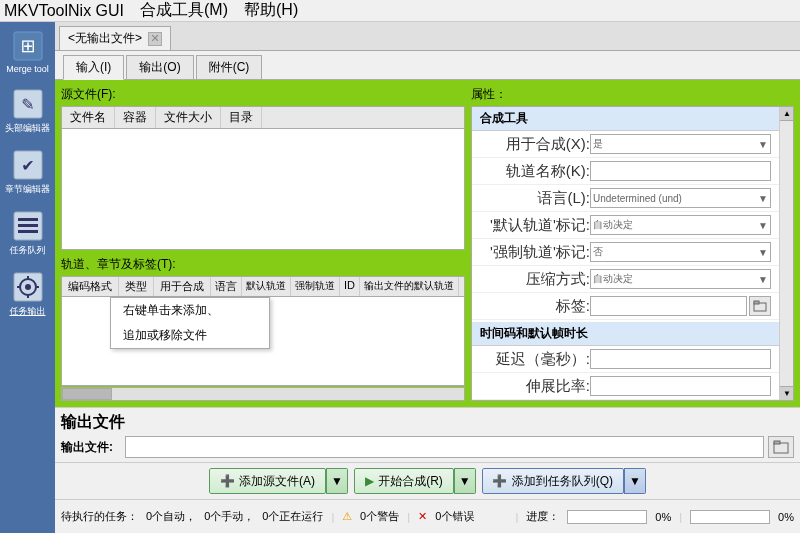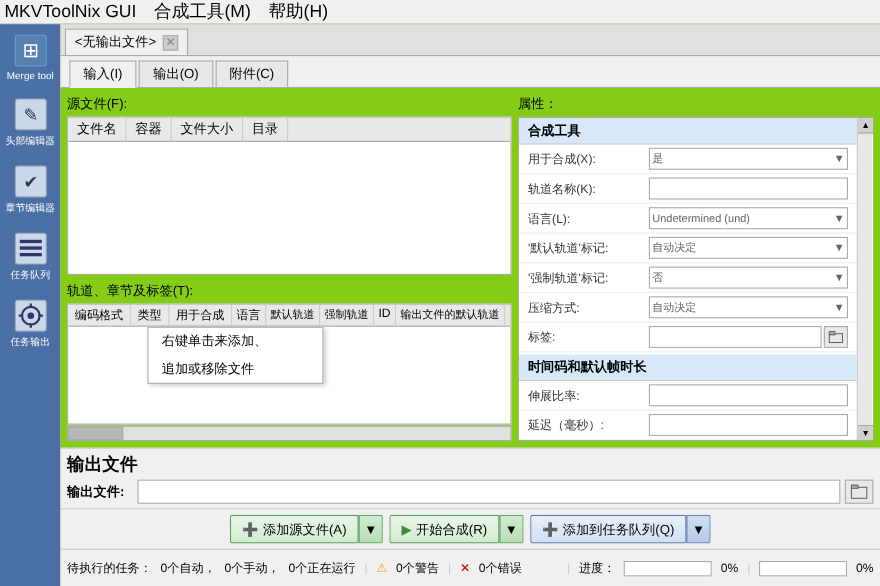--- a/index.html
+++ b/index.html
@@ -39,31 +39,31 @@
     .section-label { font-size: 12px; margin-bottom: 3px; }
     .file-table { border: 1px solid #aaa; background: white; flex: 1; min-height: 120px; max-height: 170px; overflow: auto; }
     .file-table-header { display: flex; background: #e8e8e8; border-bottom: 1px solid #aaa; }
     .file-table-header span { padding: 2px 8px; font-size: 12px; border-right: 1px solid #ccc; }
 
     .tracks-section { margin-top: 6px; }
     .tracks-label { font-size: 12px; margin-bottom: 3px; }
     .tracks-table { border: 1px solid #aaa; background: white; min-height: 100px; overflow: auto; position: relative; }
     .tracks-table-header { display: flex; background: #e8e8e8; border-bottom: 1px solid #aaa; }
     .tracks-table-header span { padding: 2px 6px; font-size: 11px; border-right: 1px solid #ccc; white-space: nowrap; }
-    .context-menu { position: absolute; top: 20px; left: 72px; background: white; border: 1px solid #aaa; box-shadow: 2px 2px 4px rgba(0,0,0,0.2); z-index: 10; width: 160px; }
+    .context-menu { position: absolute; top: 20px; left: 48px; background: white; border: 1px solid #aaa; box-shadow: 2px 2px 4px rgba(0,0,0,0.2); z-index: 10; width: 160px; }
     .context-menu-item { padding: 4px 12px; font-size: 12px; cursor: pointer; }
 
     
     .right-panel { flex: 1; display: flex; flex-direction: column; }
     .props-label { font-size: 12px; margin-bottom: 3px; }
     .props-area { flex: 1; border: 1px solid #aaa; background: white; overflow-y: auto; position: relative; }
 
     .props-section-title { background: #d8e8f8; padding: 3px 8px; font-size: 12px; font-weight: bold; border-bottom: 1px solid #ccc; }
     .props-row { display: flex; align-items: center; padding: 3px 8px; border-bottom: 1px solid #eee; min-height: 24px; }
-    .props-row-label { width: 110px; font-size: 11px; color: #333; flex-shrink: 0; }
+    .props-row-label { width: 110px; font-size: 15px; color: #333; flex-shrink: 0; text-align: right; }
     .props-row-value { flex: 1; }
     .props-select { width: 100%; border: 1px solid #aaa; background: white; font-size: 11px; padding: 1px 2px; display: flex; align-items: center; justify-content: space-between; height: 20px; cursor: pointer; }
     .props-select span { font-size: 10px; color: #666; }
     .props-input { width: 100%; border: 1px solid #aaa; background: white; font-size: 11px; padding: 1px 4px; height: 20px; }
     .props-input-with-btn { display: flex; gap: 2px; }
     .props-btn { width: 22px; height: 20px; border: 1px solid #aaa; background: #e8e8e8; cursor: pointer; display: flex; align-items: center; justify-content: center; font-size: 10px; flex-shrink: 0; }
 
     .props-section-title2 { background: #d8e8f8; padding: 3px 8px; font-size: 12px; font-weight: bold; border-bottom: 1px solid #ccc; margin-top: 2px; }
 
     
@@ -141,21 +141,21 @@
         <svg width="32" height="32" viewBox="0 0 32 32">
           <rect x="2" y="2" width="28" height="28" rx="2" fill="#c8d8e8" stroke="#9ab"></rect>
           <circle cx="16" cy="16" r="8" fill="none" stroke="#336" stroke-width="2"></circle>
           <circle cx="16" cy="16" r="3" fill="#336"></circle>
           <line x1="16" y1="5" x2="16" y2="9" stroke="#336" stroke-width="2"></line>
           <line x1="16" y1="23" x2="16" y2="27" stroke="#336" stroke-width="2"></line>
           <line x1="5" y1="16" x2="9" y2="16" stroke="#336" stroke-width="2"></line>
           <line x1="23" y1="16" x2="27" y2="16" stroke="#336" stroke-width="2"></line>
         </svg>
       </div>
-      <span style="font-size:9px; color:white;">任务输出</span>
+      <span style="font-size:9px; color:white;text-decoration:underline;">任务输出</span>
     </div>
   </div>
 
   <div class="content-area">
 
     <div class="doc-tabs">
       <div class="doc-tab active">
         <span>&lt;无输出文件&gt;</span>
         <div class="doc-tab-close">✕</div>
       </div>
@@ -289,28 +289,28 @@
                         <rect x="1" y="1" width="5" height="3" fill="#aaa" stroke="#666" stroke-width="1"></rect>
                       </svg>
                   </div>
                 </div>
               </div>
             </div>
 
             <div class="props-section-title2">时间码和默认帧时长</div>
 
             <div class="props-row">
+              <div class="props-row-label">延迟（毫秒）:</div>
+              <div class="props-row-value">
+                <input class="props-input" value="" style="">
+              </div>
+            </div>
+
+            <div class="props-row">
               <div class="props-row-label">伸展比率:</div>
-              <div class="props-row-value">
-                <input class="props-input" value="" style="">
-              </div>
-            </div>
-
-            <div class="props-row">
-              <div class="props-row-label">延迟（毫秒）:</div>
               <div class="props-row-value">
                 <input class="props-input" value="" style="">
               </div>
             </div>
 
             <div class="props-row">
               <div class="props-row-label">默认帧时长或帧率:</div>
               <div class="props-row-value">
                 <div class="props-select">
                   <span></span>

